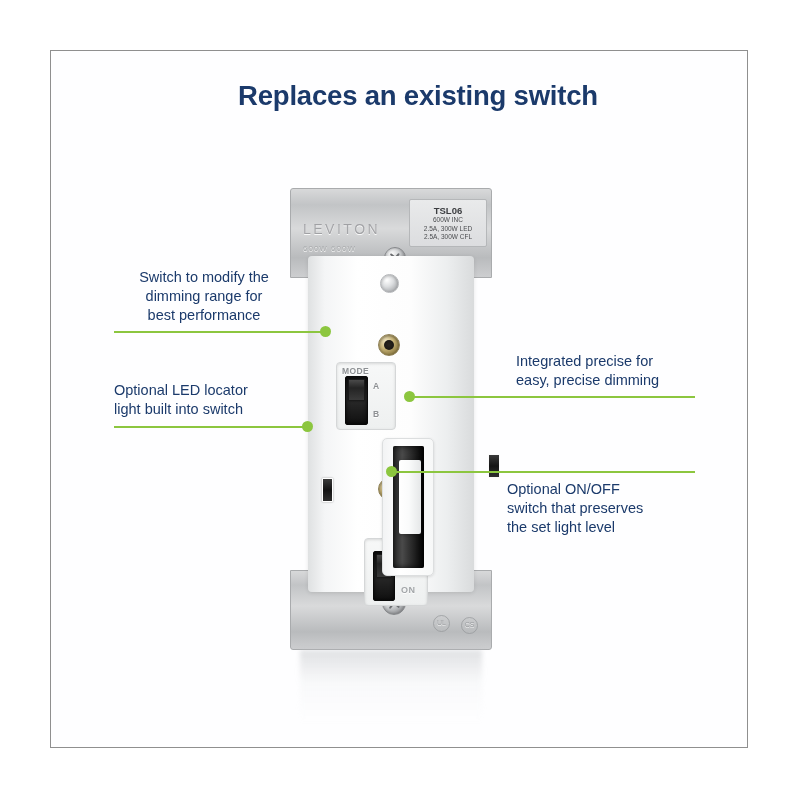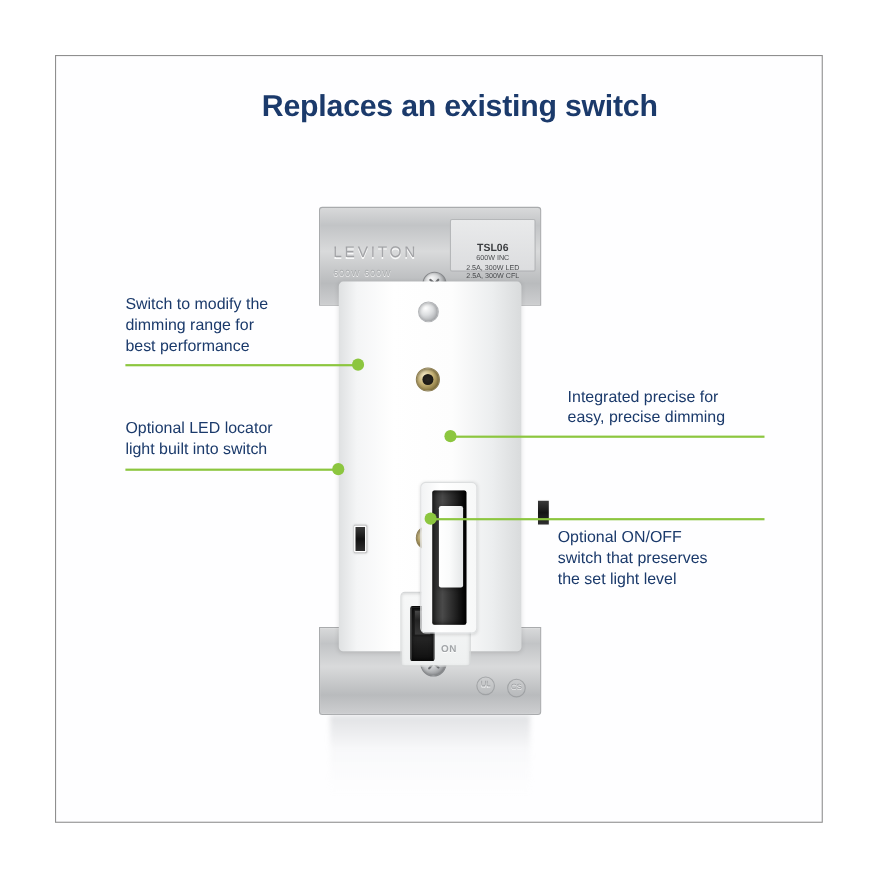--- a/index.html
+++ b/index.html
@@ -104,21 +104,21 @@
   #rating-label {
     position: absolute;
     left: 118px;
     top: 10px;
     width: 78px;
     height: 48px;
     background: linear-gradient(180deg,#e9eaeb,#dcdddf);
     border: 1px solid #b5b7b9;
     border-radius: 2px;
     text-align: center;
-    padding-top: 20px;
+    padding-top: 5px;
     box-sizing: border-box;
   }
   #rating-label .model {
     font-size: 9.5px;
     font-weight: bold;
     color: #3b3d40;
     line-height: 11px;
     font-family: "Liberation Sans", sans-serif;
   }
   #rating-label .line {
@@ -409,20 +409,28 @@
 
       <div class="body-screw" style="left:72px; top:18px;"></div>
       <div class="terminal" style="left:70px; top:78px;">
           <div class="hole"></div>
         </div>
       <div class="terminal" style="left:70px; top:222px;">
           <div class="hole"></div>
         </div>
       <div class="body-screw" style="left:72px; top:300px;"></div>
 
+      <div id="mode-recess">
+        <div id="mode-label">MODE</div>
+        <div class="mode-opt" id="mode-a">A</div>
+        <div class="mode-opt" id="mode-b">B</div>
+        <div class="mini-slot" style="left:8px; top:13px; width:21px; height:47px;">
+          <div class="mini-knob" style="left:2px; top:2px; width:15px; height:20px;"></div>
+        </div>
+      </div>
 
       <div id="loc-recess">
         <div class="loc-opt" id="loc-1">LOC</div>
         <div class="loc-opt" id="loc-2">OFF</div>
         <div class="loc-opt" id="loc-3">ON</div>
         <div class="mini-slot" style="left:8px; top:12px; width:20px; height:48px;">
           <div class="mini-knob" style="left:2px; top:2px; width:14px; height:22px;"></div>
         </div>
       </div>
 
@@ -433,21 +441,21 @@
       </div>
 
       <div id="led-locator"></div>
 
       <div id="right-tab"></div>
     </div>
   </div>
 
   <div id="reflection"></div>
 
-  <div class="callout-text left" style="left:114px; top:268px; width:180px;">
+  <div class="callout-text left" style="left:114px; top:268px; width:180px;text-align:center;">
     <div>Switch to modify the</div>
     <div>dimming range for</div>
     <div>best performance</div>
   </div>
   <div class="leader" style="left:114px; top:331px; width:212px;"></div>
   <div class="leader-dot" style="left:320px; top:326px;"></div>
 
   <div class="callout-text left" style="left:114px; top:381px; width:190px;">
     <div>Optional LED locator</div>
     <div>light built into switch</div>

